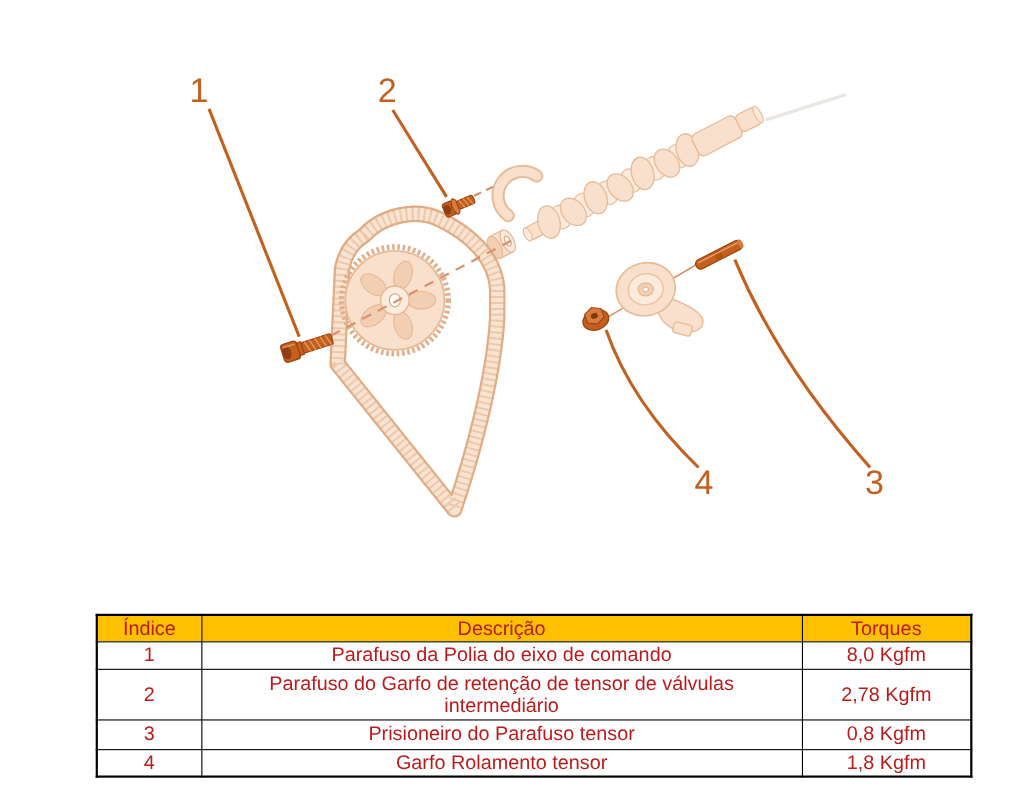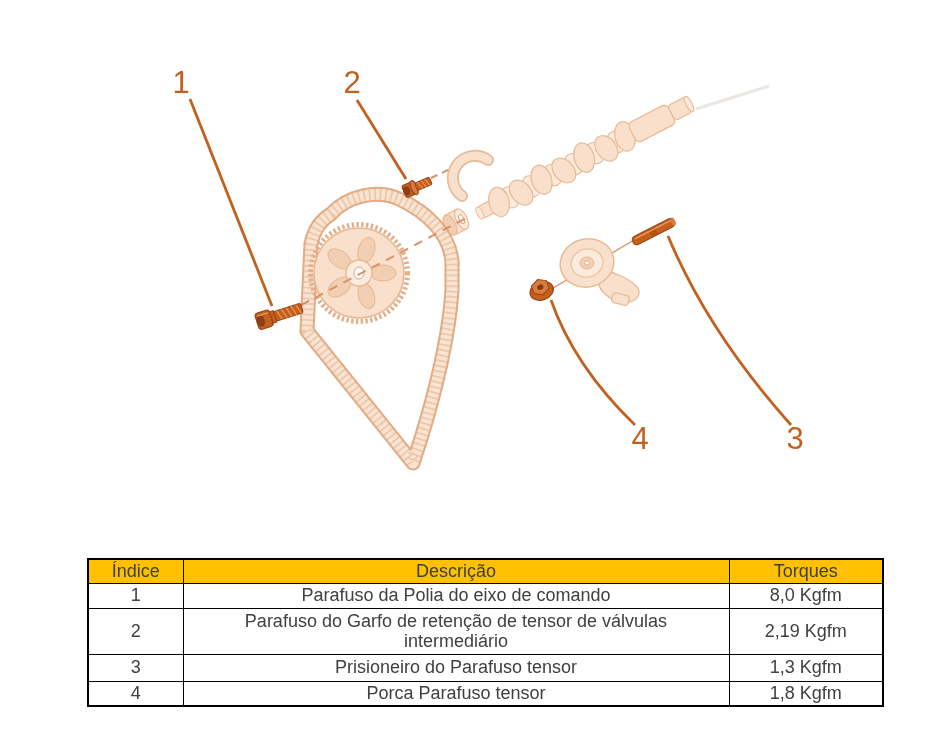--- a/index.html
+++ b/index.html
@@ -15,21 +15,21 @@
   }
   table.torque-table{
     position:absolute;left:87px;top:558px;width:795px;
     border-collapse:collapse;table-layout:fixed;
     border:2px solid #000;
   }
   table.torque-table th,
   table.torque-table td{
     border:1.5px solid #000;
     text-align:center;vertical-align:middle;
-    font-size:18px;line-height:1.15;color:#404040;
+    font-size:18px;line-height:1.15;color:#b91c1c;
     padding:1px 4px;font-weight:normal;
     overflow:hidden;
   }
   table.torque-table th{background:#FFC000;}
   table.torque-table td.desc{padding:1px 32px;}
 </style>
 </head>
 <body>
 
 <div class="stage">
@@ -160,28 +160,28 @@
     </thead>
     <tbody>
       <tr style="height:25px">
         <td>1</td>
         <td class="desc">Parafuso da Polia do eixo de comando</td>
         <td>8,0 Kgfm</td>
       </tr>
       <tr style="height:46px">
         <td>2</td>
         <td class="desc">Parafuso do Garfo de retenção de tensor de válvulas intermediário</td>
-        <td>2,19 Kgfm</td>
+        <td>2,78 Kgfm</td>
       </tr>
       <tr style="height:27px">
         <td>3</td>
         <td class="desc">Prisioneiro do Parafuso tensor</td>
-        <td>1,3 Kgfm</td>
+        <td>0,8 Kgfm</td>
       </tr>
       <tr style="height:25px">
         <td>4</td>
-        <td class="desc">Porca Parafuso tensor</td>
+        <td class="desc">Garfo Rolamento tensor</td>
         <td>1,8 Kgfm</td>
       </tr>
     </tbody>
   </table>
 
 </div>
 
 </body></html>

